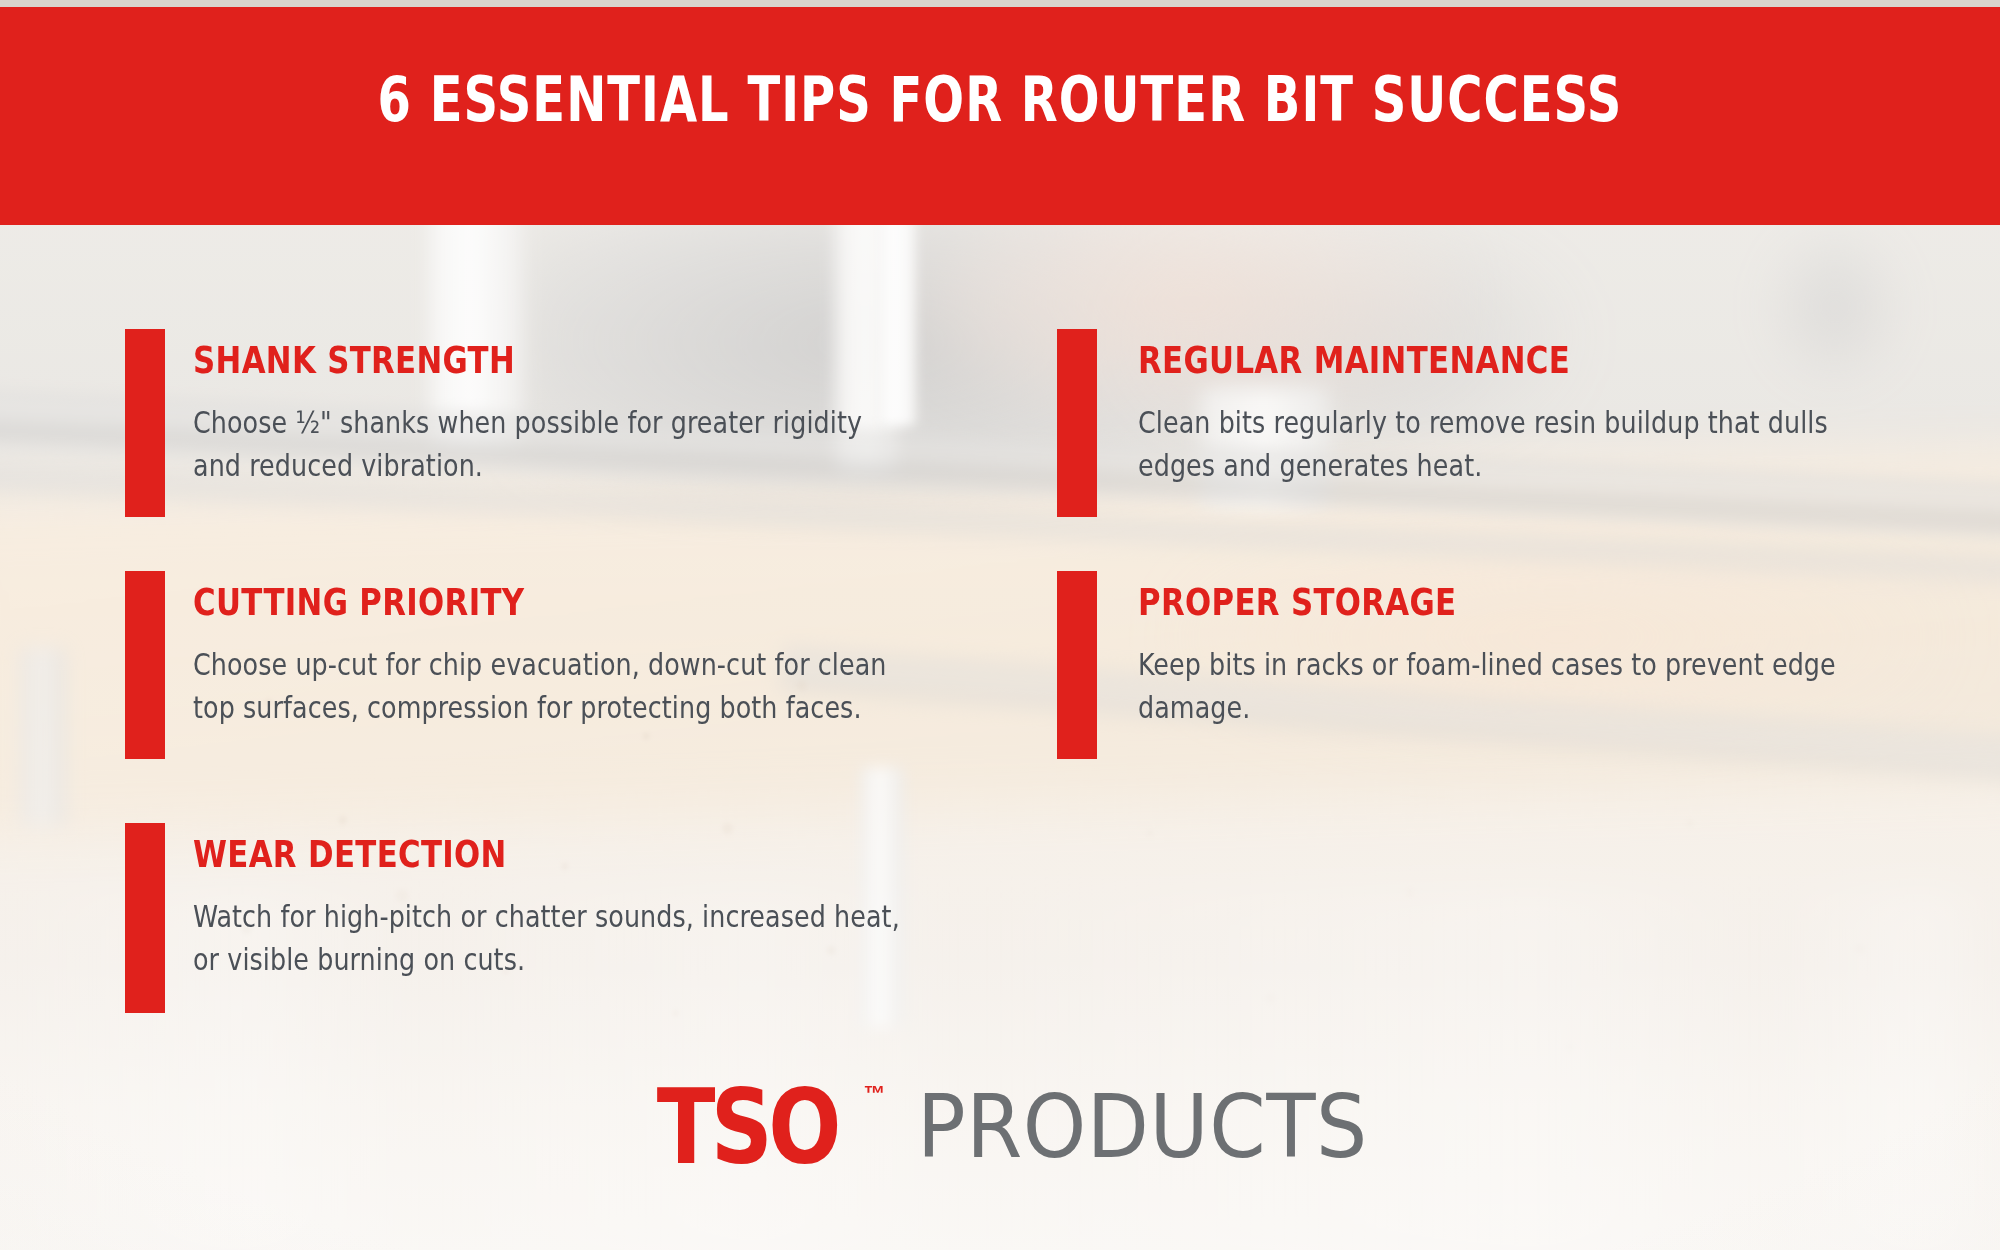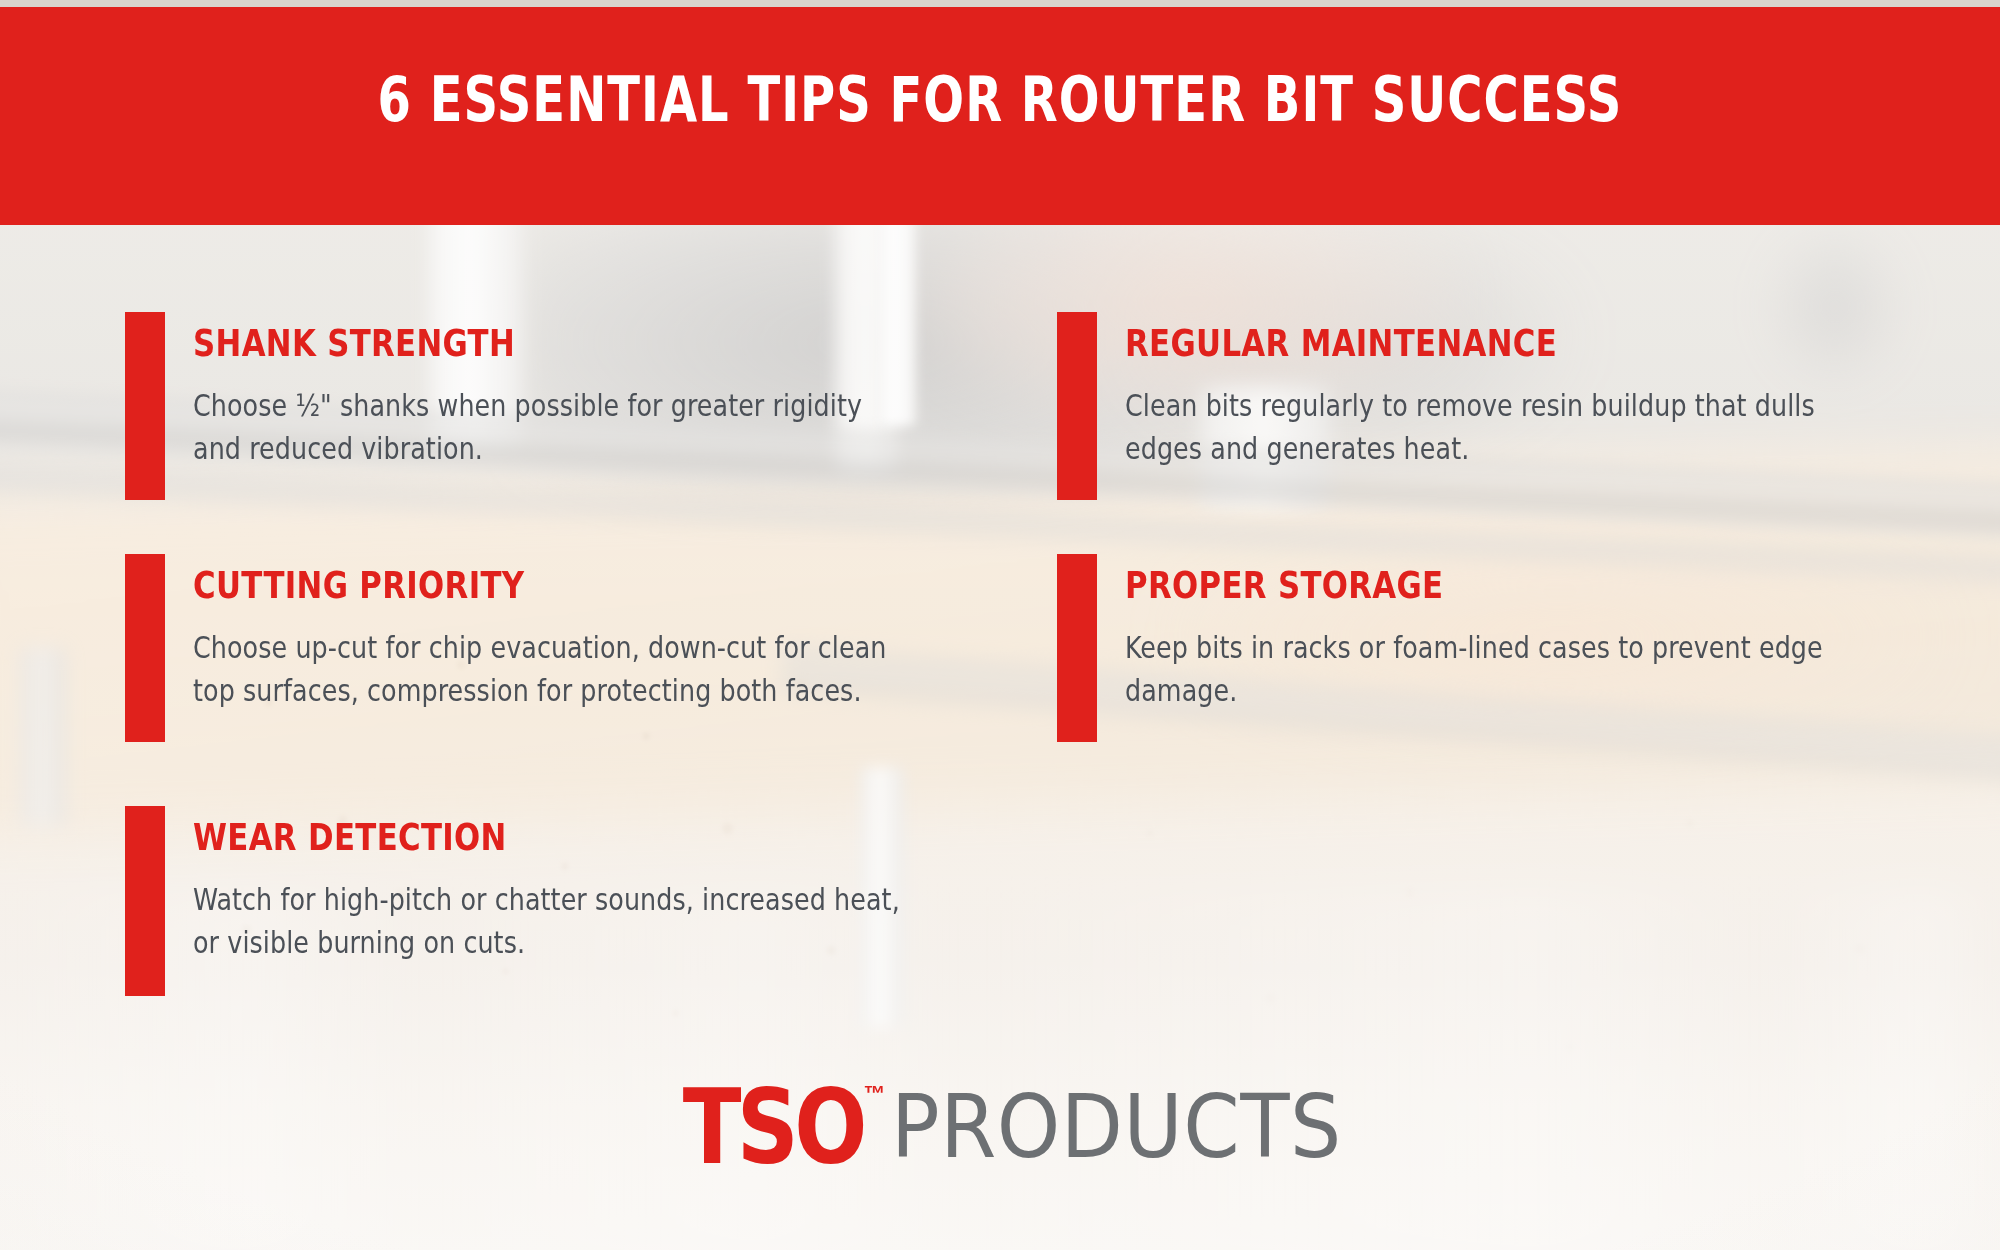--- a/index.html
+++ b/index.html
@@ -208,21 +208,21 @@
     letter-spacing:1.2px;
     line-height:1;
     white-space:nowrap;
     transform:scaleX(.86);
     transform-origin:center top;
   }
 
   
   .tips {
     position:absolute;
-    left:0; top:205px;
+    left:0; top:222px;
     width:1855px; height:800px;
     z-index:4;
   }
   .tip {
     position:absolute;
     display:flex;
     align-items:flex-start;
   }
   .tip .accent-bar {
     flex:0 0 auto;
@@ -254,36 +254,37 @@
     letter-spacing:.1px;
     transform:scaleX(.94);
     transform-origin:left top;
   }
 
   
   .tip.r1 { top:100px; }
   .tip.r2 { top:342px; }
   .tip.r3 { top:594px; }
   .tip.cL { left:125px; width:830px; }
-  .tip.cR { left:1057px; width:850px; }
+  .tip.cR { left:1057px; width:850px;gap:13px; }
 
   .tip.r1 .accent-bar { min-height:188px; }
   .tip.r2 .accent-bar { min-height:188px; }
   .tip.r3 .accent-bar { min-height:190px; }
 
   
   .logo {
     position:absolute;
     left:0; right:0;
     top:1060px;
     height:120px;
     display:flex;
     align-items:center;
     justify-content:center;
     z-index:6;
+    gap:26px;
   }
   .logo-tso {
     color:#e0211c;
     font-family:"Liberation Sans Narrow","DejaVu Sans Condensed","Liberation Sans", sans-serif;
     font-weight:bold;
     font-size:104px;
     line-height:1;
     letter-spacing:-5px;
     transform:scaleX(.92);
     transform-origin:right bottom;

